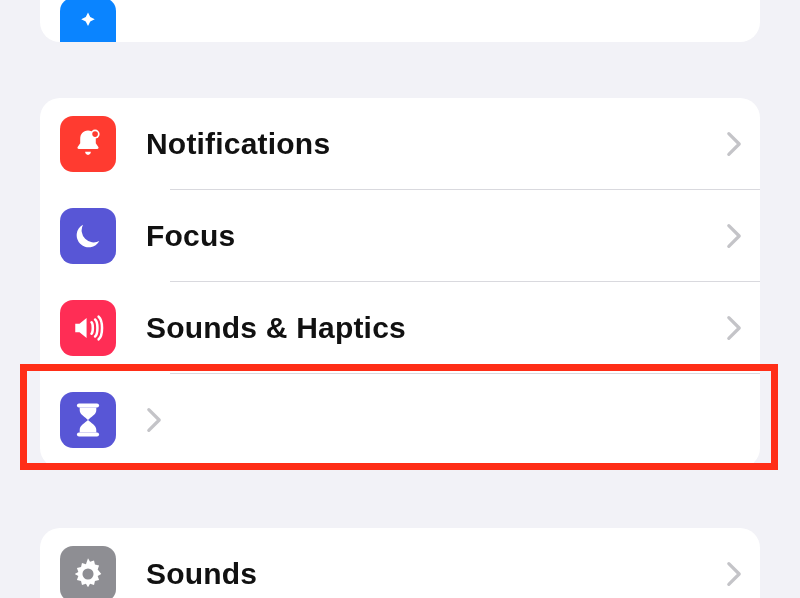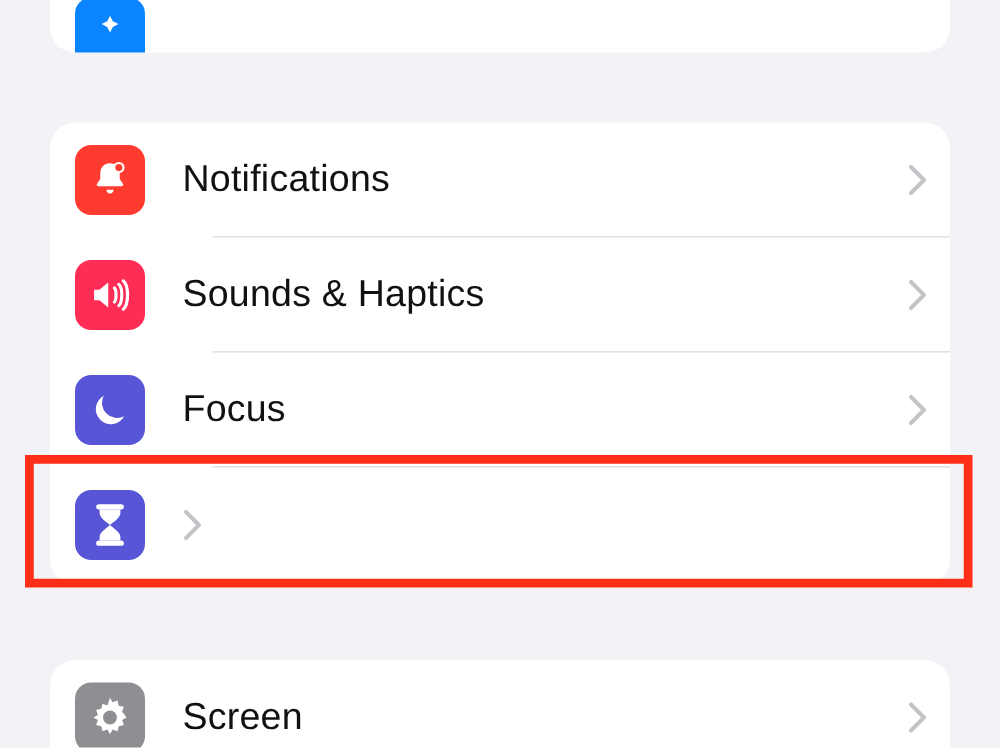--- a/index.html
+++ b/index.html
@@ -44,21 +44,21 @@
     height: 56px;
     border-radius: 13px;
     display: flex;
     align-items: center;
     justify-content: center;
     flex-shrink: 0;
     margin-right: 30px;
   }
   .lbl {
     font-size: 30px;
-    font-weight: 400;
+    font-weight: 700;
     letter-spacing: 0.2px;
     flex: 1 1 auto;
     color: #111;
   }
   .chevron {
     color: #c4c4c8;
     flex-shrink: 0;
   }
   .highlight {
     position: absolute;
@@ -93,42 +93,42 @@
       </svg>
     </div>
     <span class="lbl">Notifications</span>
     <svg class="chevron" width="16" height="26" viewBox="0 0 12 20" fill="none" stroke="currentColor" stroke-width="2.5" stroke-linecap="round" stroke-linejoin="round">
         <polyline points="2,2 10,10 2,18"></polyline>
       </svg>
     <div class="sep"></div>
   </div>
 
   <div class="row">
+    <div class="icon-wrap" style="background:#5856d6;">
+      <svg width="34" height="34" viewBox="0 0 24 24" fill="white">
+        <path d="M20 15.5A8.5 8.5 0 0 1 8.5 4 8.5 8.5 0 1 0 20 15.5z"></path>
+      </svg>
+    </div>
+    <span class="lbl">Focus</span>
+    <svg class="chevron" width="16" height="26" viewBox="0 0 12 20" fill="none" stroke="currentColor" stroke-width="2.5" stroke-linecap="round" stroke-linejoin="round">
+        <polyline points="2,2 10,10 2,18"></polyline>
+      </svg>
+    <div class="sep"></div>
+  </div>
+
+  <div class="row">
     <div class="icon-wrap" style="background:#ff2d55;">
       <svg width="34" height="34" viewBox="0 0 24 24" fill="white">
         <path d="M3 9v6h3l5 4V5L6 9H3z"></path>
         <path d="M14.5 8c1.2 1 1.2 7 0 8" stroke="white" stroke-width="1.8" fill="none" stroke-linecap="round"></path>
         <path d="M17 6c2.2 1.8 2.2 10.2 0 12" stroke="white" stroke-width="1.8" fill="none" stroke-linecap="round"></path>
         <path d="M19.5 4c3.2 2.7 3.2 13.3 0 16" stroke="white" stroke-width="1.8" fill="none" stroke-linecap="round"></path>
       </svg>
     </div>
     <span class="lbl">Sounds &amp; Haptics</span>
-    <svg class="chevron" width="16" height="26" viewBox="0 0 12 20" fill="none" stroke="currentColor" stroke-width="2.5" stroke-linecap="round" stroke-linejoin="round">
-        <polyline points="2,2 10,10 2,18"></polyline>
-      </svg>
-    <div class="sep"></div>
-  </div>
-
-  <div class="row">
-    <div class="icon-wrap" style="background:#5856d6;">
-      <svg width="34" height="34" viewBox="0 0 24 24" fill="white">
-        <path d="M20 15.5A8.5 8.5 0 0 1 8.5 4 8.5 8.5 0 1 0 20 15.5z"></path>
-      </svg>
-    </div>
-    <span class="lbl">Focus</span>
     <svg class="chevron" width="16" height="26" viewBox="0 0 12 20" fill="none" stroke="currentColor" stroke-width="2.5" stroke-linecap="round" stroke-linejoin="round">
         <polyline points="2,2 10,10 2,18"></polyline>
       </svg>
     <div class="sep"></div>
   </div>
 
   <div class="row">
     <div class="icon-wrap" style="background:#5856d6;">
       <svg width="30" height="36" viewBox="0 0 20 26" fill="white">
         <rect x="2" y="1" width="16" height="3" rx="1.5"></rect>
@@ -145,20 +145,20 @@
 </div>
 
 <div class="group group-bottom">
   <div class="row">
     <div class="icon-wrap" style="background:#8e8e93;">
       <svg width="38" height="38" viewBox="0 0 24 24" fill="white">
         <path d="M12 8.5A3.5 3.5 0 1 0 12 15.5 3.5 3.5 0 0 0 12 8.5zM12 2l1.3 2.3 2.5-.9.6 2.6 2.6.6-.9 2.5L20.4 12l-2.3 1.3.9 2.5-2.6.6-.6 2.6-2.5-.9L12 20.4l-1.3-2.3-2.5.9-.6-2.6-2.6-.6.9-2.5L3.6 12l2.3-1.3-.9-2.5 2.6-.6.6-2.6 2.5.9z"></path>
         <circle cx="12" cy="12" r="2.2" fill="#8e8e93"></circle>
       </svg>
     </div>
-    <span class="lbl">Screen</span>
+    <span class="lbl">Sounds</span>
     <svg class="chevron" width="16" height="26" viewBox="0 0 12 20" fill="none" stroke="currentColor" stroke-width="2.5" stroke-linecap="round" stroke-linejoin="round">
         <polyline points="2,2 10,10 2,18"></polyline>
       </svg>
   </div>
 </div>
 
 <div class="highlight" style="left:20px;top:364px;width:758px;height:106px;"></div>
 
 </body></html>

